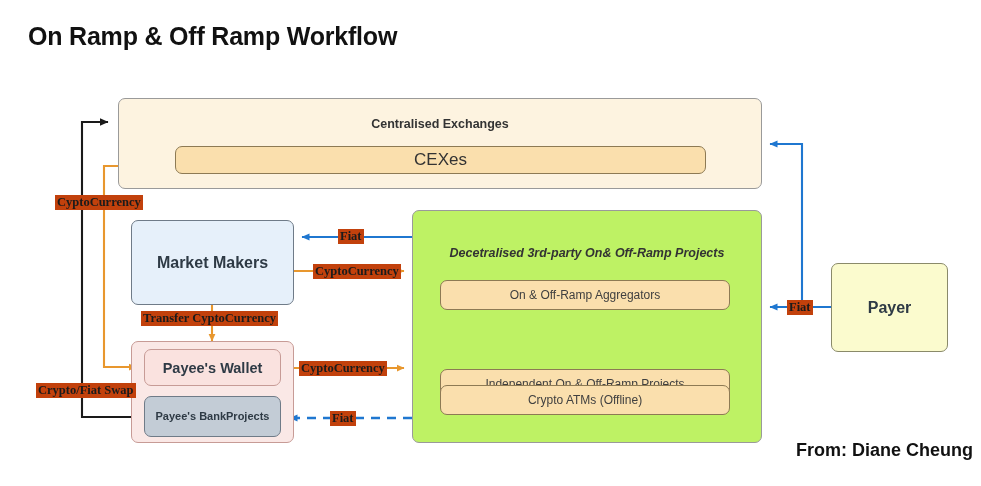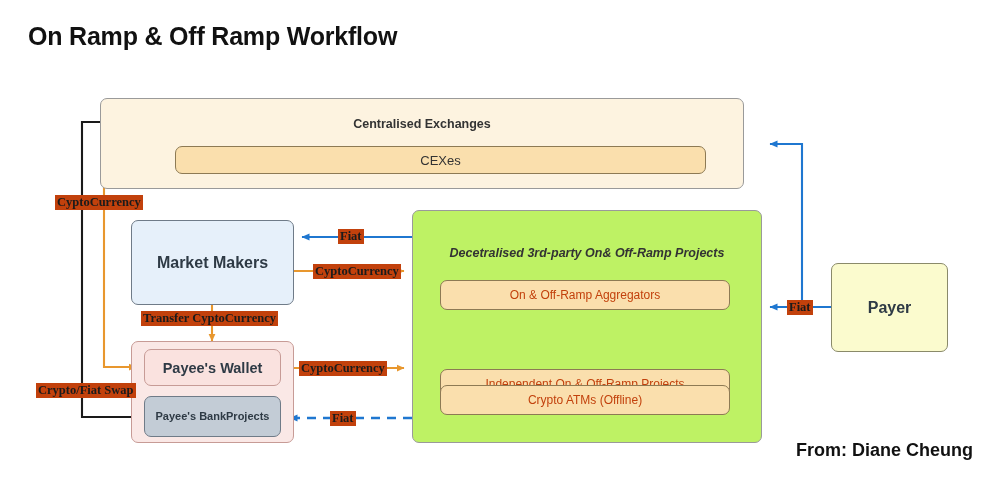--- a/index.html
+++ b/index.html
@@ -15,48 +15,48 @@
   .page-title{
     position:absolute;left:28px;top:22px;
     font-size:25px;font-weight:bold;letter-spacing:-0.2px;
     color:#111;white-space:nowrap;
   }
 
   .node{position:absolute;box-sizing:border-box;border-radius:7px;}
 
   
   .grp-cex{
-    left:100px;top:98px;width:644px;height:91px;
+    left:118px;top:98px;width:644px;height:91px;
     background:#fdf3e0;border:1.2px solid #9a9a9a;
   }
   .grp-cex .grp-title{
     position:absolute;left:0;top:18px;width:100%;
     text-align:center;font-size:12.5px;font-weight:bold;color:#333;
   }
   .chip-cexes{
     left:175px;top:146px;width:531px;height:28px;
     background:#fadfad;border:1.2px solid #8d7a54;
     display:flex;align-items:center;justify-content:center;
-    font-size:13px;color:#333;
+    font-size:17px;color:#333;
   }
 
   
   .grp-3p{
     left:412px;top:210px;width:350px;height:233px;
     background:#bef264;border:1.2px solid #9a9a9a;font-style:italic;
   }
   .grp-3p .grp-title{
     position:absolute;left:0;top:35px;width:100%;
     text-align:center;font-size:12.5px;font-weight:bold;color:#333;
   }
   .chip-3p{
     left:440px;top:280px;width:290px;height:30px;
     background:#fadfad;border:1.2px solid #8d7a54;
     display:flex;align-items:center;justify-content:center;
-    font-size:12px;color:#c2410c;
+    font-size:12px;color:#404040;
   }
   .chip-3p.c2{top:329px;margin-top:40px;}
   .chip-3p.c3{top:385px;}
 
   
   .node-mm{
     left:131px;top:220px;width:163px;height:85px;
     background:#e6f0fa;border:1.3px solid #6f7b88;
     display:flex;align-items:center;justify-content:center;
     font-size:16px;font-weight:bold;color:#2e3a45;

